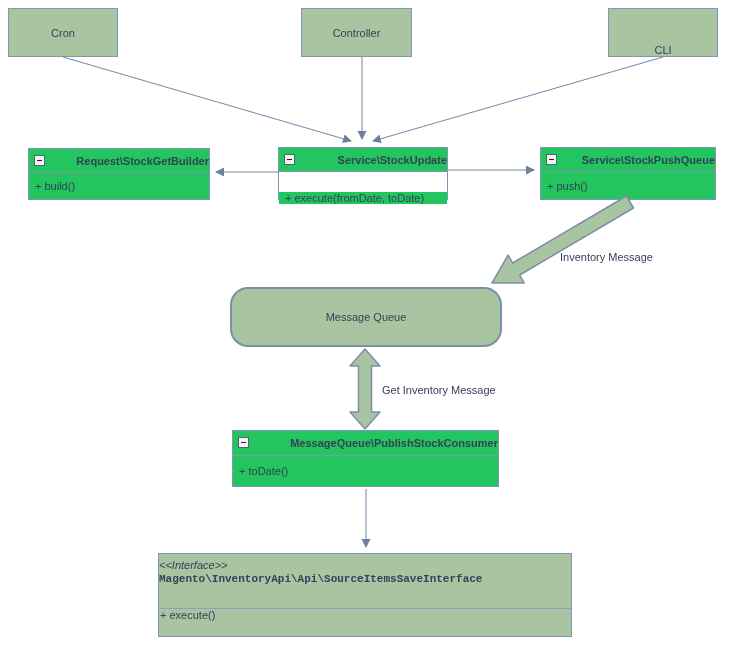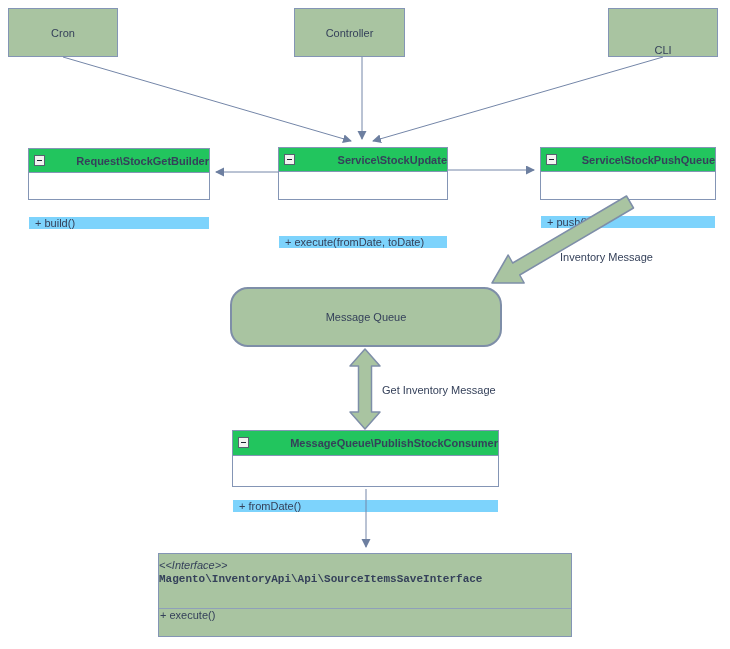--- a/index.html
+++ b/index.html
@@ -45,22 +45,21 @@
     align-items: center;
     justify-content: flex-end;
     font-weight: bold;
     flex: 0 0 auto;
   }
   .uml-body {
     flex: 1 1 auto;
     display: flex;
     align-items: center;
     padding-left: 6px;
-    background: #7dd3fc;
-    margin-top: 44px;
+    background: #22c55e;
   }
   .collapse-icon {
     position: absolute;
     left: 5px;
     top: 50%;
     margin-top: -6px;
     width: 11px;
     height: 11px;
     background: #f2f3f0;
     border: 1px solid #57616f;
@@ -123,21 +122,21 @@
   }
 </style>
 </head>
 <body>
 
 <div class="canvas">
 
   <div class="actor" style="left:8px; top:8px; width:110px; height:49px;">
     <span>Cron</span>
   </div>
-  <div class="actor" style="left:294px; top:8px; width:111px; height:49px;">
+  <div class="actor" style="left:301px; top:8px; width:111px; height:49px;">
     <span>Controller</span>
   </div>
   <div class="actor" style="left:608px; top:8px; width:110px; height:49px;align-items:flex-end;">
     <span>CLI</span>
   </div>
 
   <div class="uml" style="left:28px; top:148px; width:182px; height:52px;">
     <div class="uml-header">
       <span class="collapse-icon"></span>
       <span>Request\StockGetBuilder</span>
@@ -170,21 +169,21 @@
   <div class="queue" style="left:230px; top:287px; width:272px; height:60px;">
     <span>Message Queue</span>
   </div>
 
   <div class="uml" style="left:232px; top:430px; width:267px; height:57px;">
     <div class="uml-header" style="height:24px;">
       <span class="collapse-icon"></span>
       <span>MessageQueue\PublishStockConsumer</span>
     </div>
     <div class="uml-body">
-      <span>+ fromDate()</span>
+      <span>+ toDate()</span>
     </div>
   </div>
 
   <div class="iface" style="left:158px; top:553px; width:414px; height:84px;">
     <div class="iface-header">
       <span class="iface-stereotype">&lt;&lt;Interface&gt;&gt;</span>
       <span class="iface-title">Magento\InventoryApi\Api\SourceItemsSaveInterface</span>
     </div>
     <div class="iface-body">
       <span>+ execute()</span>

